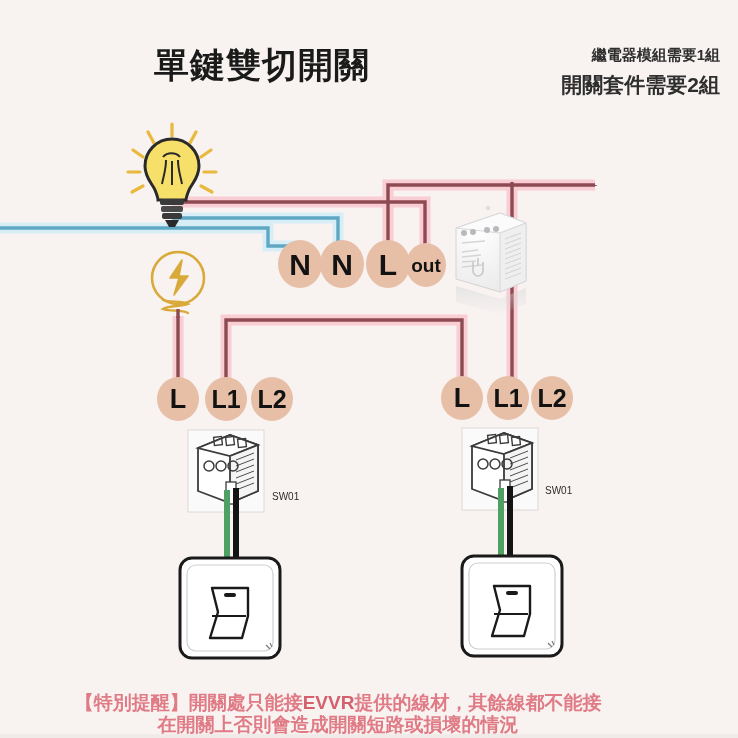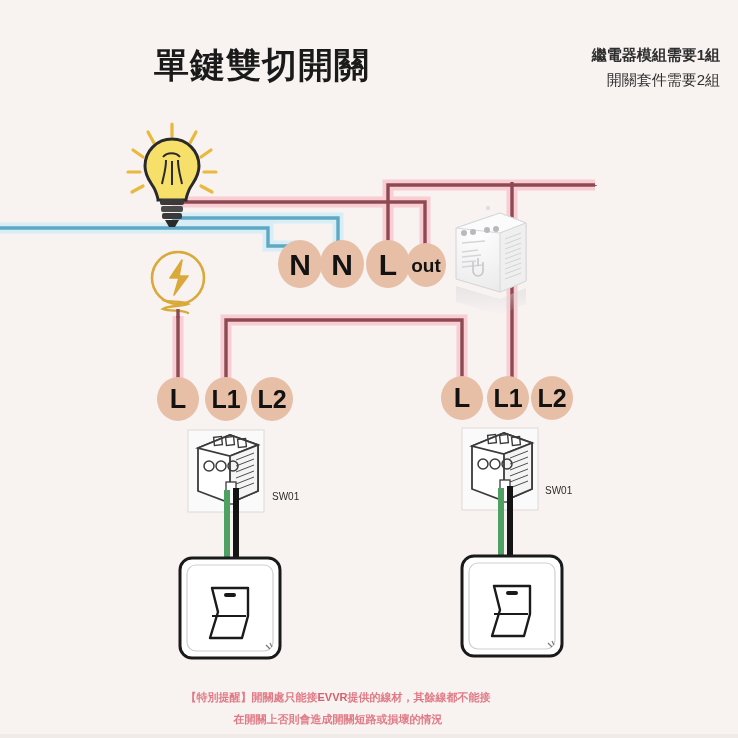--- a/index.html
+++ b/index.html
@@ -35,35 +35,35 @@
   }
   #note-line-1 {
     right: 18px; top: 46px;
     font-size: 15px;
     font-weight: bold;
     color: #2e2e2e;
     text-align: left;
   }
   #note-line-2 {
     right: 18px; top: 71px;
-    font-size: 15px;
-    font-weight: normal;
+    font-size: 21px;
+    font-weight: bold;
     color: #2e2e2e;
     text-align: right;
   }
   .sw-label {
     font-size: 10px;
     color: #2b2b2b;
   }
   #sw-label-left  { left: 272px; top: 491px; }
   #sw-label-right { left: 545px; top: 485px; }
 
   .footer-line {
     left: 0; width: 676px; text-align: center;
-    font-size: 11px;
+    font-size: 19px;
     color: #e07b86;
     font-weight: bold;
   }
   #footer-line-1 { top: 690px; }
   #footer-line-2 { top: 712px; }
   #footer-strong { color: #d4616e; }
 
   .bottom-rule {
     position: absolute;
     left: 0; bottom: 0;

